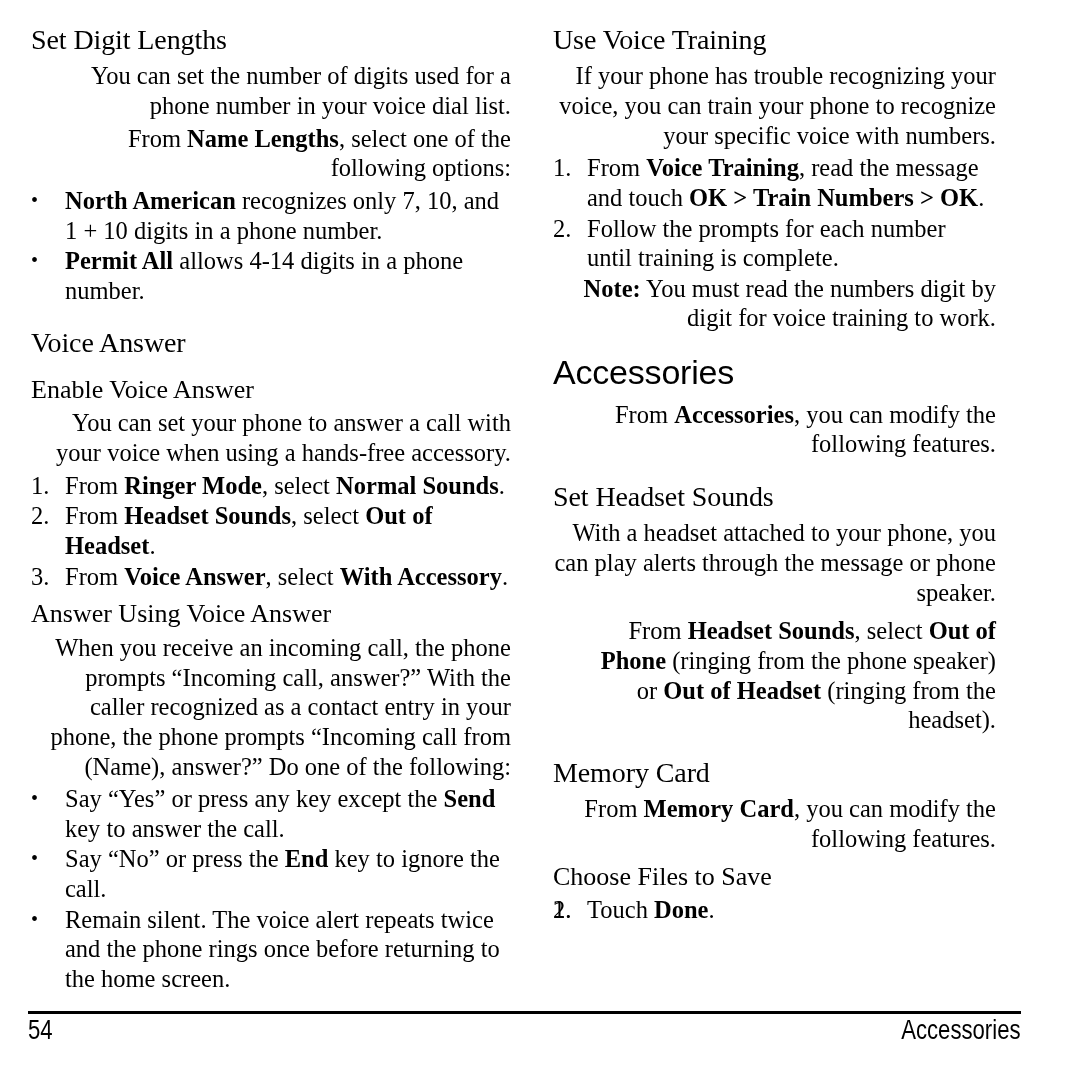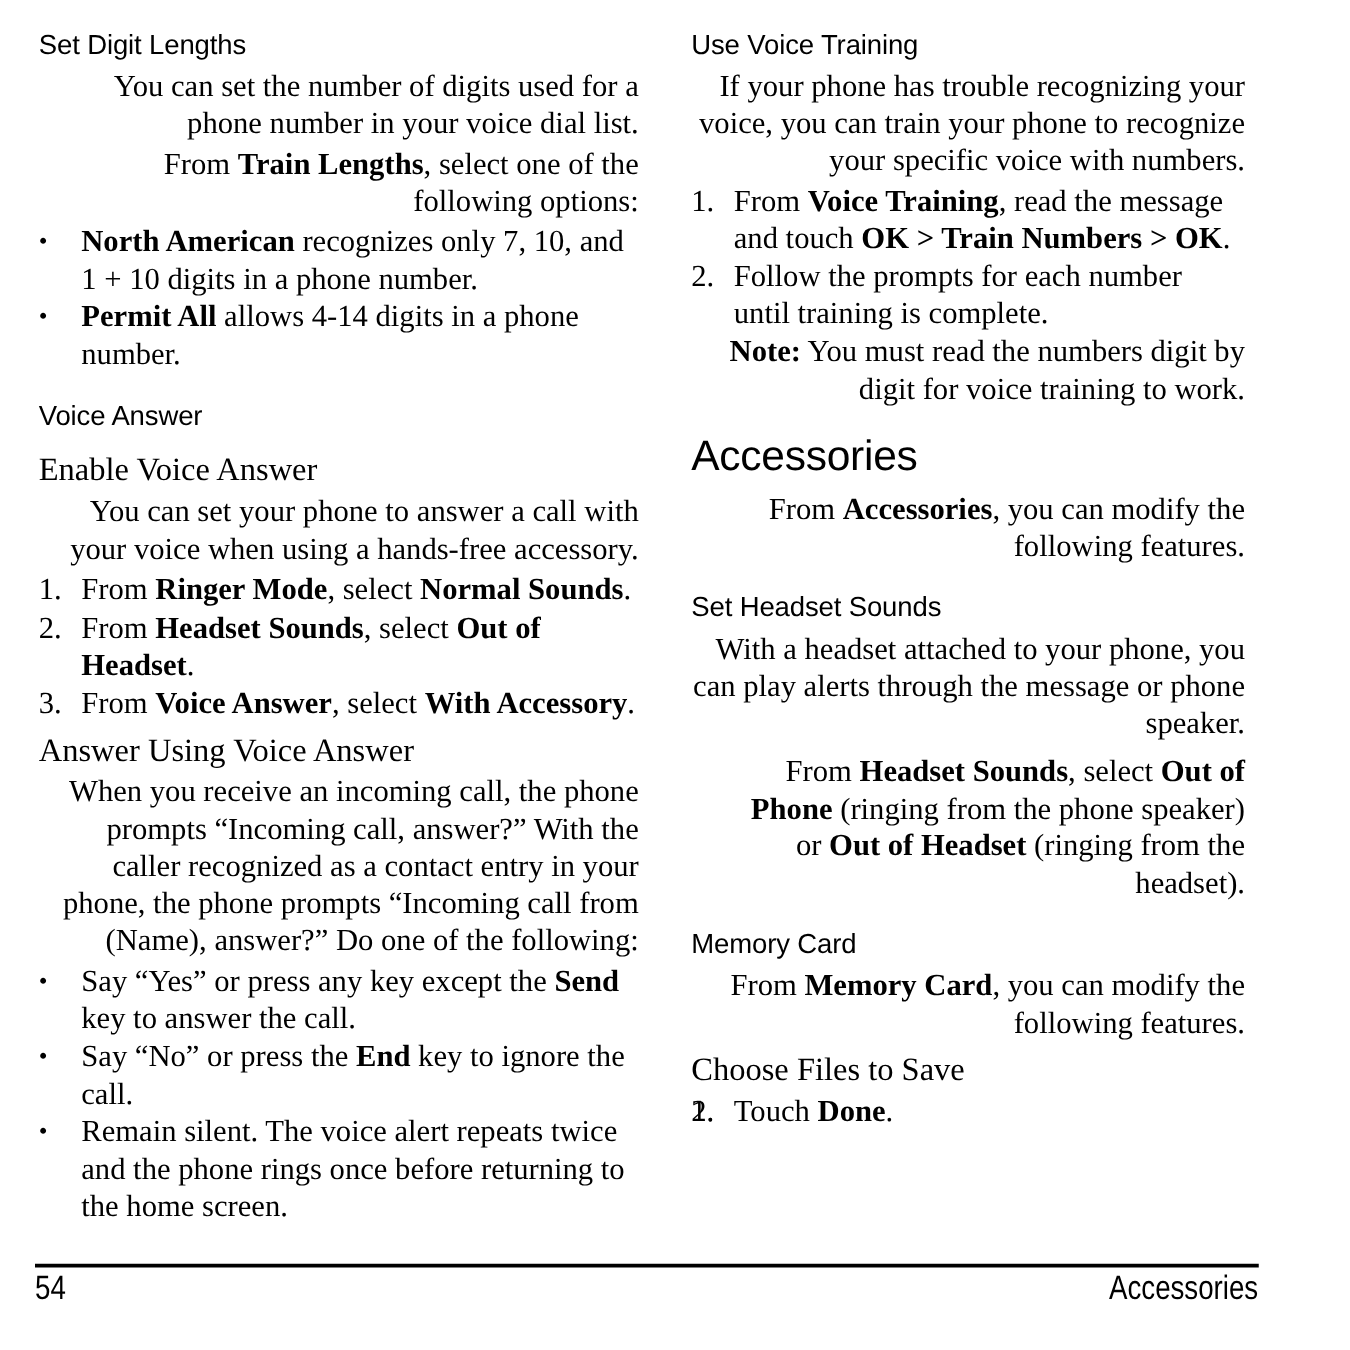--- a/index.html
+++ b/index.html
@@ -53,22 +53,22 @@
     font-family: "Liberation Sans", "DejaVu Sans", sans-serif;
     font-size: 34px;
     font-weight: 400;
     line-height: 1.05;
     margin: 22px 0 9px 0;
     letter-spacing: -0.2px;
   }
 
   
   .h-sans {
-    font-family: Liberation Sans, sans-serif;
-    font-size: 22px;
+    font-family: Liberation Serif, serif;
+    font-size: 28px;
     font-weight: 400;
     line-height: 1.12;
     margin: 0 0 6px 0;
     letter-spacing: -0.1px;
   }
   .h-sans.spaced {
     margin-top: 22px;
   }
 
   
@@ -123,21 +123,21 @@
   }
   .marker.bullet {
     font-size: 20px;
     line-height: 1.43;
   }
 
   
   .footer {
     position: absolute;
     left: 28px;
-    right: 73px;
+    right: 59px;
     bottom: 23px;
     height: 46px;
   }
   .footer-rule {
     border-top: 3px solid #000;
     width: 100%;
   }
   .footer-row {
     display: flex;
     justify-content: space-between;
@@ -163,21 +163,21 @@
 <div class="page">
 
   <div class="columns">
 
     <div class="col col-left">
 
       <h2 class="h-sans">Set Digit Lengths</h2>
 
       <p class="body">You can set the number of digits used for a phone number in your voice dial list.</p>
 
-      <p class="body"><span>From </span><b>Train Lengths</b><span>, select one of the following options:</span></p>
+      <p class="body"><span>From </span><b>Name Lengths</b><span>, select one of the following options:</span></p>
 
       <ul class="doc-list">
           <li><span class="marker bullet">•</span><span><b>North American</b><span> recognizes only 7, 10, and 1 + 10 digits in a phone number.</span></span></li>
           <li><span class="marker bullet">•</span><span><b>Permit All</b><span> allows 4-14 digits in a phone number.</span></span></li>
         </ul>
 
       <h2 class="h-sans spaced">Voice Answer</h2>
 
       <h3 class="h-serif tight">Enable Voice Answer</h3>
 

